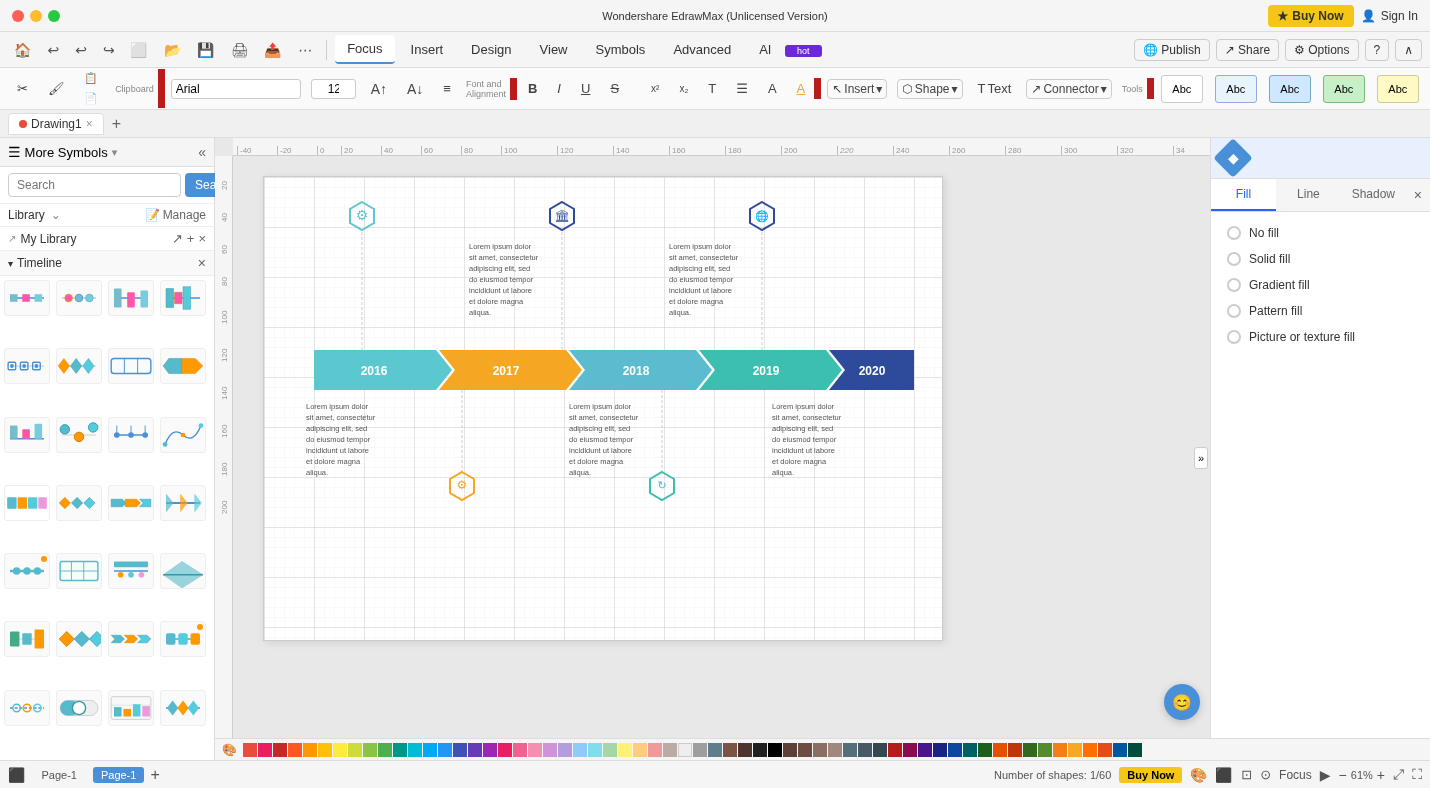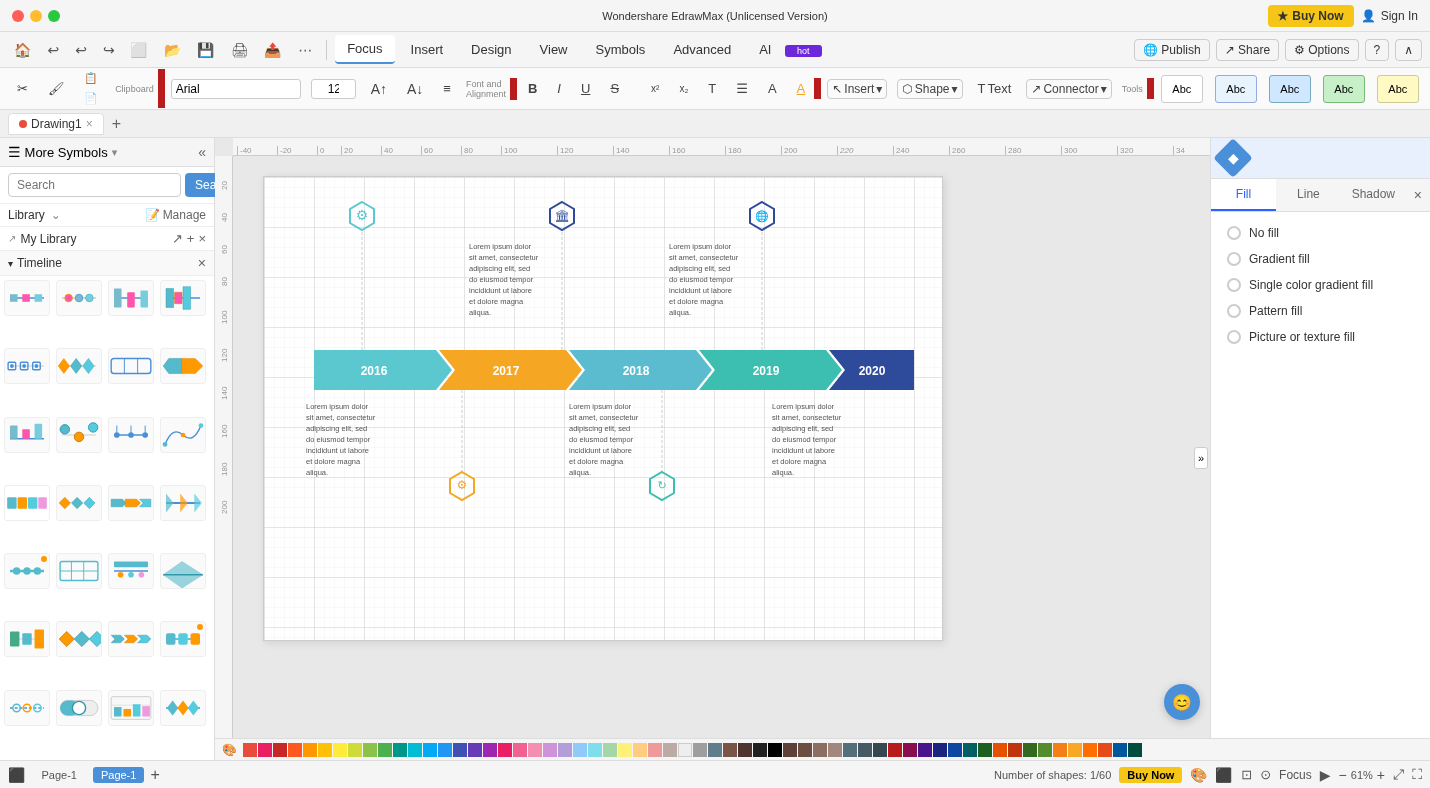--- a/index.html
+++ b/index.html
@@ -881,25 +881,25 @@
       <div class="fill-tab">Shadow</div>
       <button class="fill-close">×</button>
     </div>
     <div id="fill-options">
       <div class="fill-option">
         <div class="radio-circle"></div>
         <span>No fill</span>
       </div>
       <div class="fill-option">
         <div class="radio-circle"></div>
-        <span>Gradient fill</span>
+        <span>Solid fill</span>
       </div>
       <div class="fill-option">
         <div class="radio-circle"></div>
-        <span>Single color gradient fill</span>
+        <span>Gradient fill</span>
       </div>
       <div class="fill-option">
         <div class="radio-circle"></div>
         <span>Pattern fill</span>
       </div>
       <div class="fill-option">
         <div class="radio-circle"></div>
         <span>Picture or texture fill</span>
       </div>
     </div>

